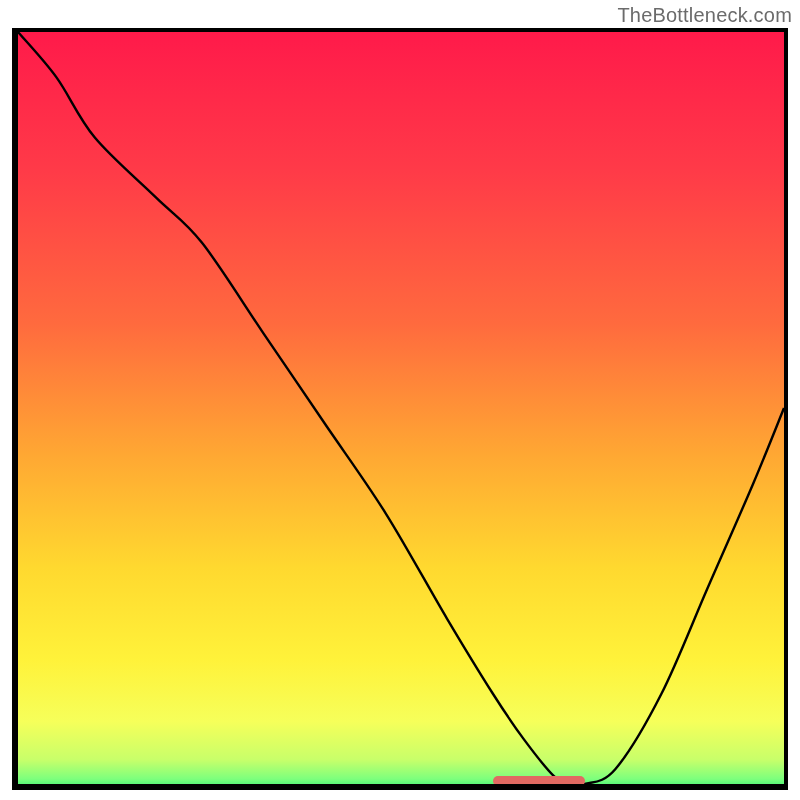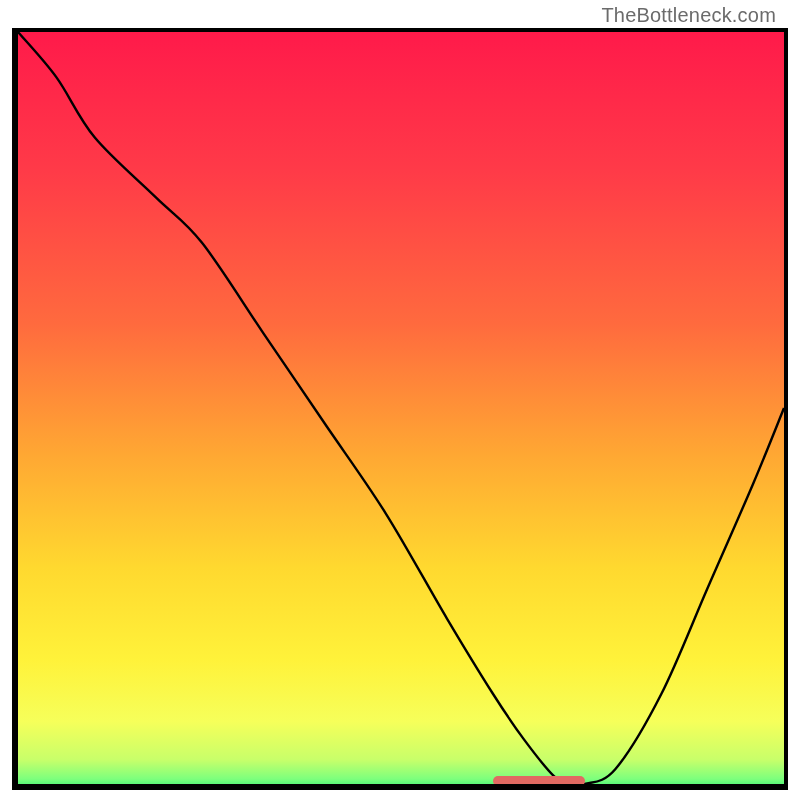--- a/index.html
+++ b/index.html
@@ -7,21 +7,21 @@
     padding: 0;
     background: #fff;
     width: 800px;
     height: 800px;
     position: relative;
     font-family: Arial, sans-serif;
   }
   .watermark {
     position: absolute;
     top: 4px;
-    right: 24px;
+    right: 8px;
     font-size: 20px;
     color: #6b6b6b;
     font-weight: 500;
     letter-spacing: 0.2px;
   }
   .plot-frame {
     position: absolute;
     top: 28px;
     left: 12px;
     width: 776px;

